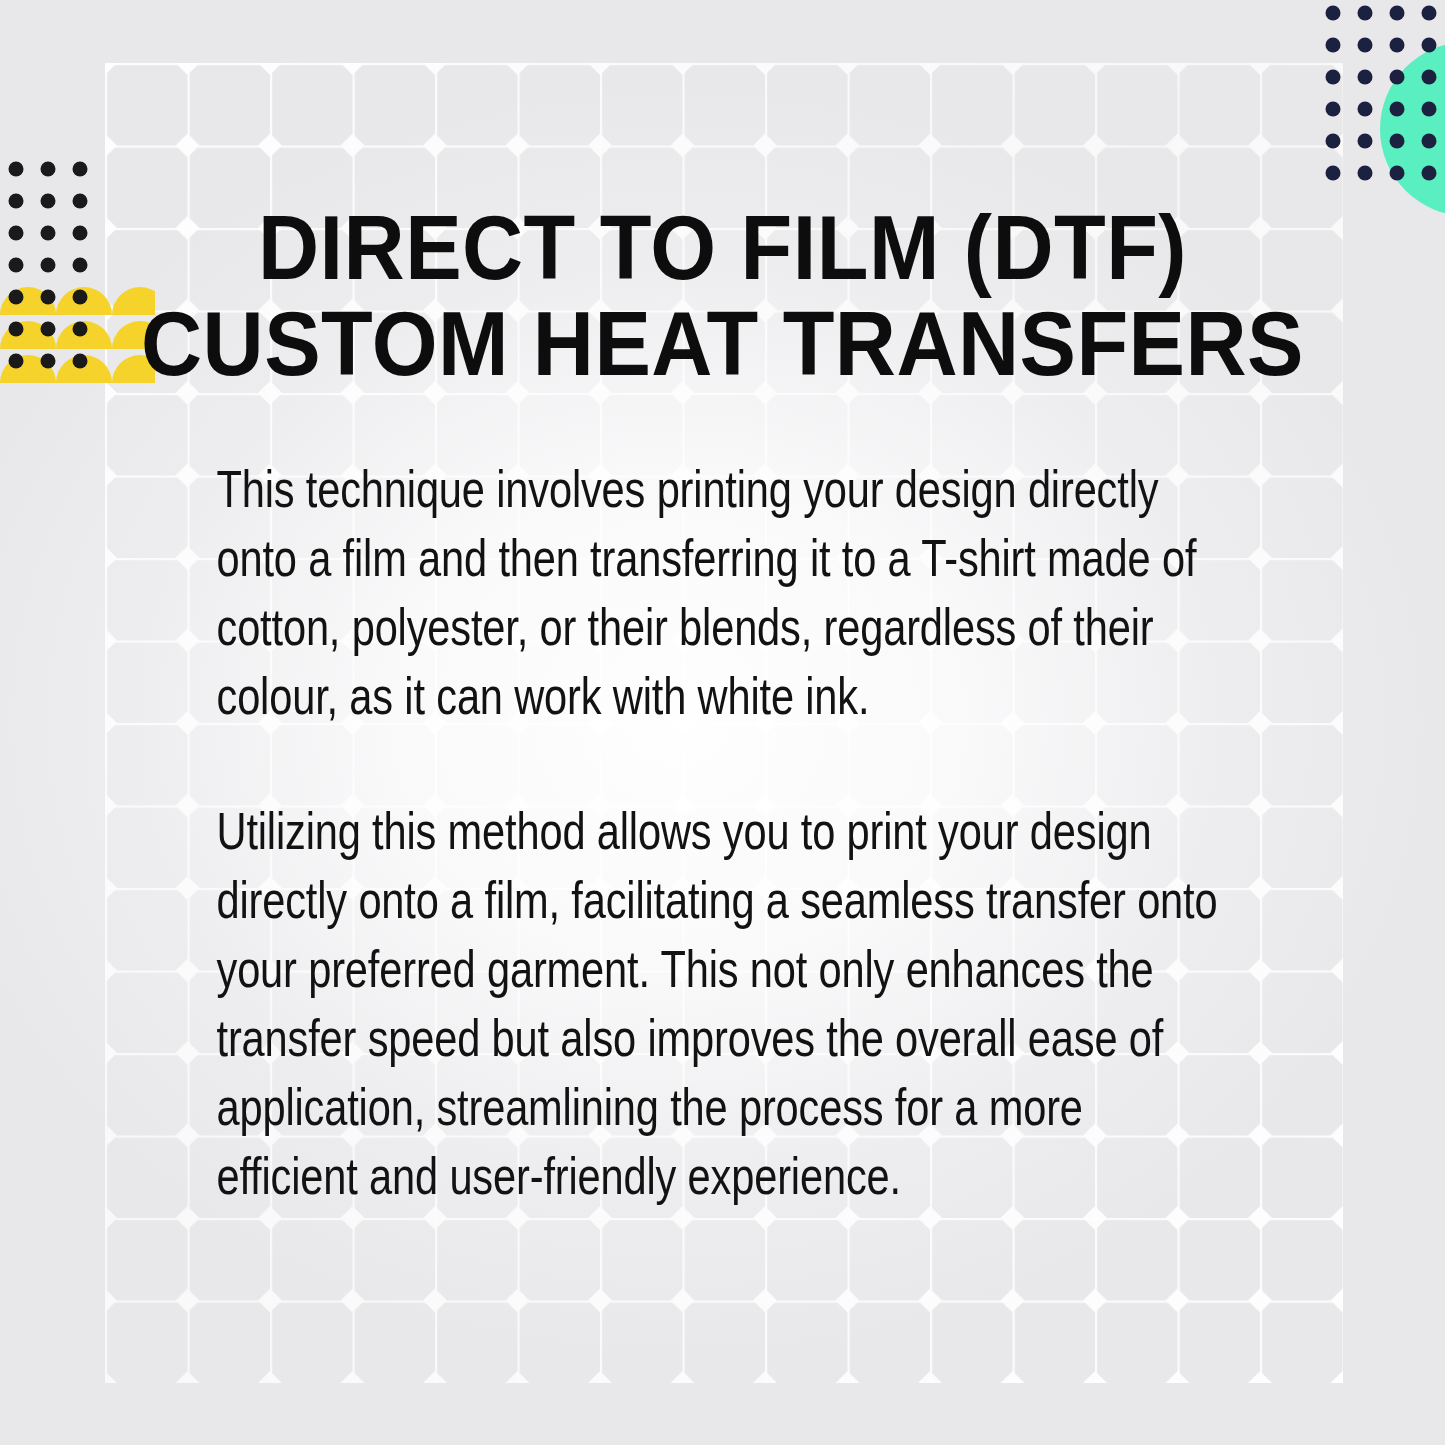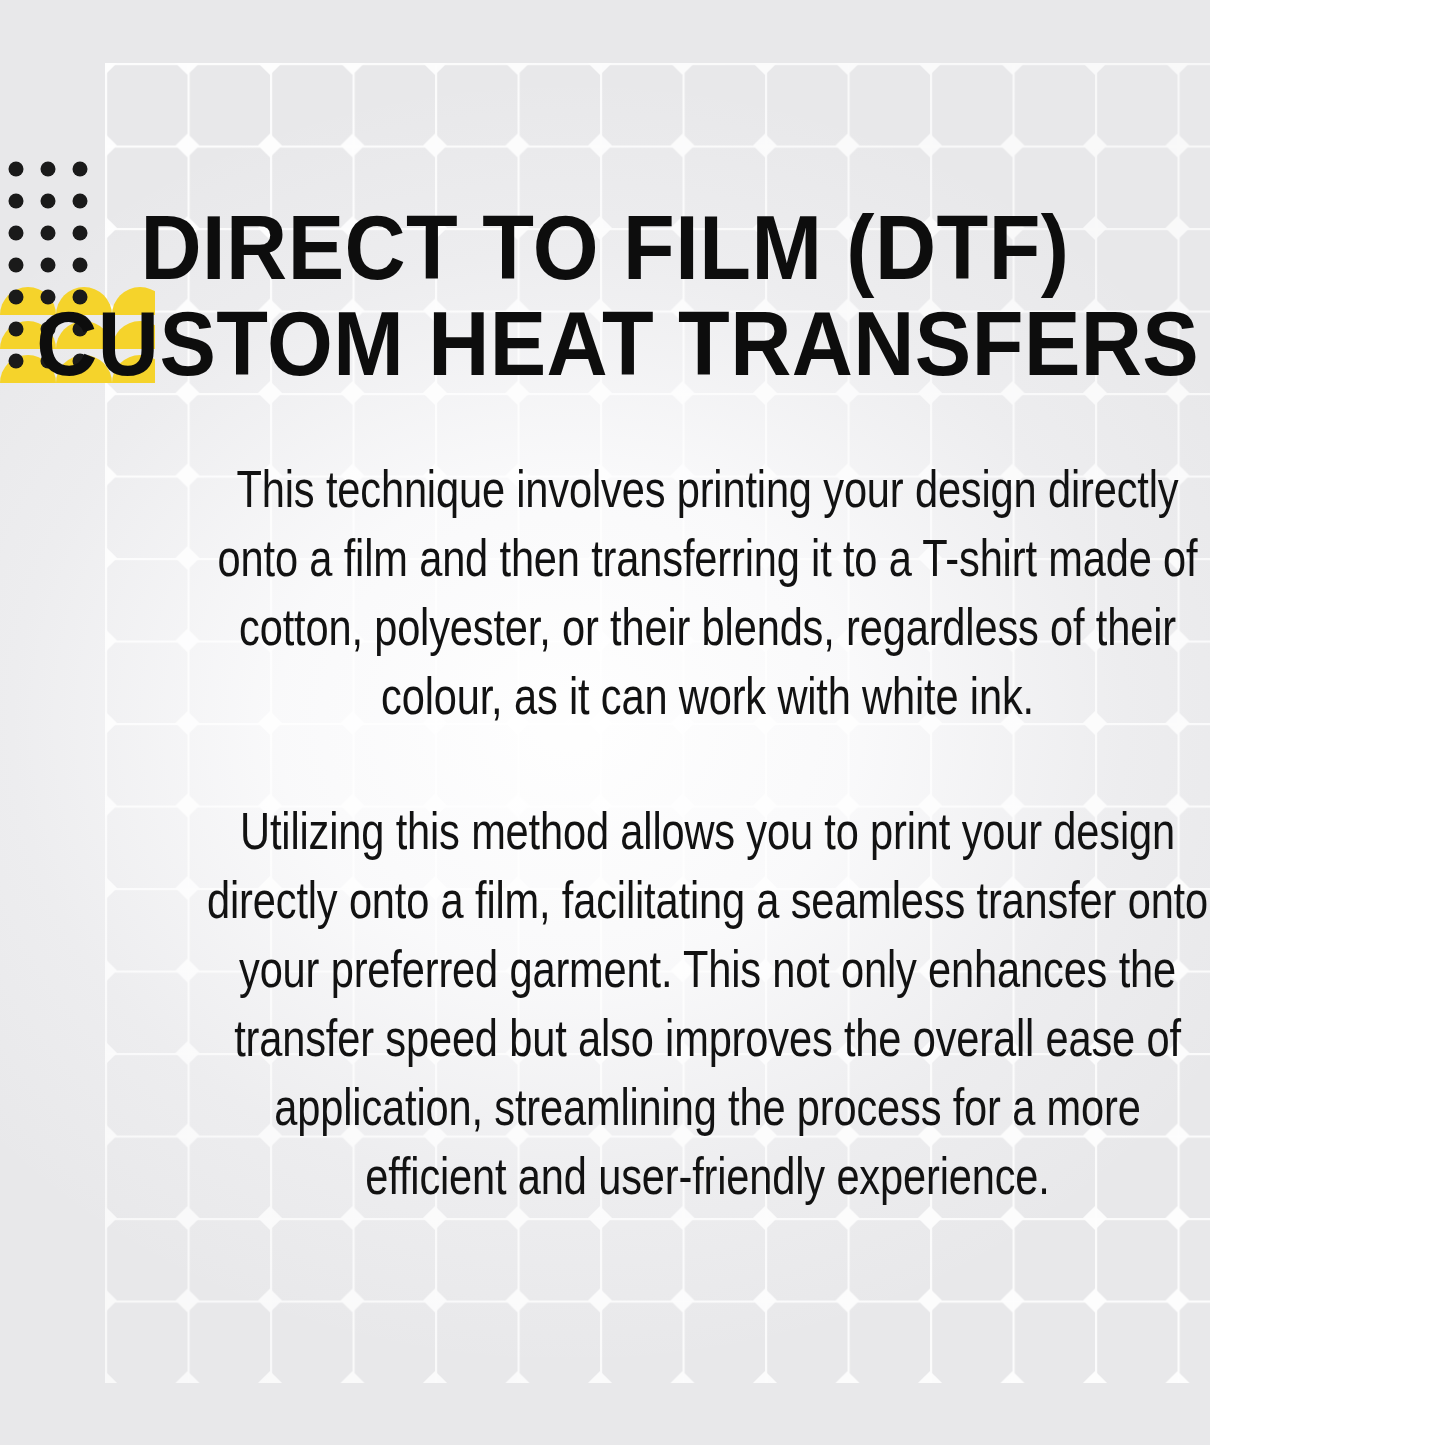--- a/index.html
+++ b/index.html
@@ -8,21 +8,21 @@
   }
   body {
     width: 1445px;
     height: 1445px;
     overflow: hidden;
     font-family: "Liberation Sans", sans-serif;
   }
 
   #card {
     position: relative;
-    width: 1210px;
+    width: 1445px;
     height: 1445px;
     overflow: hidden;
     background: #e8e8ea;
   }
 
   
   .bg-wash {
     position: absolute;
     inset: 0;
     background:
@@ -104,24 +104,24 @@
     transform: scaleX(0.94);
     transform-origin: center center;
   }
   .title .line {
     display: block;
     white-space: nowrap;
   }
 
   .body {
     position: absolute;
-    left: 75px;
+    left: 90px;
     width: 1265px;
     top: 455px;
-    text-align: center;
+    text-align: left;
     color: #111111;
   }
   .para {
     font-family: "Liberation Sans Narrow", "Liberation Sans", sans-serif;
     font-weight: 400;
     font-size: 52px;
     line-height: 69px;
     letter-spacing: -0.2px;
     color: #121212;
     margin: 0;

